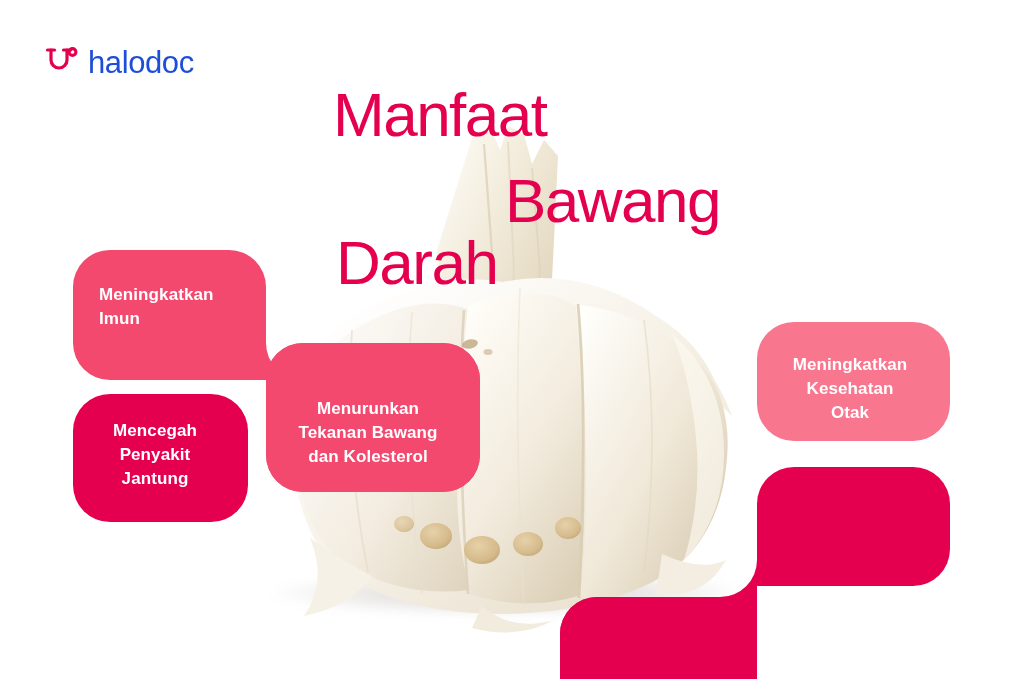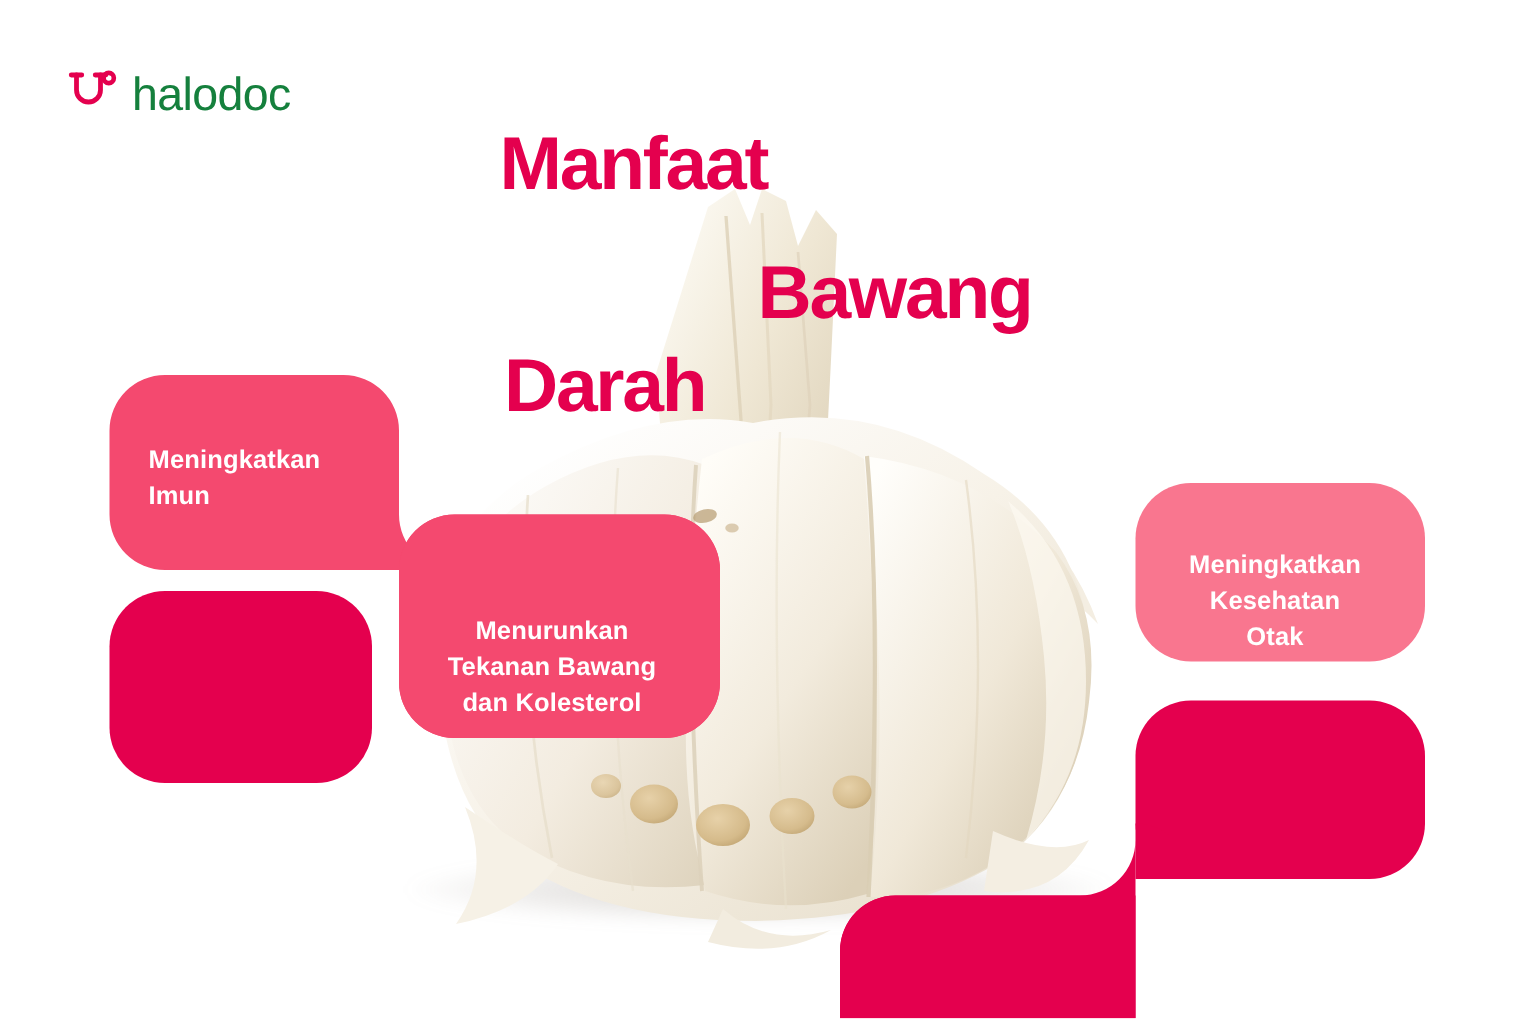--- a/index.html
+++ b/index.html
@@ -27,21 +27,21 @@
     display: flex;
     align-items: center;
     gap: 9px;
     height: 44px;
   }
   #logo-mark { display: block; width: 34px; height: 34px; }
   #logo-word {
     font-size: 31px;
     font-weight: 400;
     letter-spacing: -0.4px;
-    color: #15803d;
+    color: #1d4ed8;
     line-height: 1;
     white-space: nowrap;
   }
 
   
   #garlic-wrap {
     position: absolute;
     left: 232px;
     top: 120px;
     width: 540px;
@@ -58,42 +58,41 @@
                 rgba(120,110,100,0.14) 45%,
                 rgba(255,255,255,0) 72%);
     filter: blur(5px);
   }
   #garlic-svg { position: absolute; left: 0; top: 0; width: 540px; height: 520px; }
 
   
   .title-line {
     position: absolute;
     color: #E4004E;
-    font-weight: 700;
-    font-size: 50px;
+    font-weight: 400;
+    font-size: 62px;
     line-height: 1;
     letter-spacing: -1.5px;
     white-space: nowrap;
   }
   #title-l1 { left: 333px; top: 84px; }
   #title-l2 { left: 505px; top: 170px; }
   #title-l3 { left: 336px; top: 232px; }
 
   
   .ribbon-svg { position: absolute; left: 0; top: 0; width: 1024px; height: 679px; pointer-events: none; }
 
   .badge-label {
     position: absolute;
     color: #ffffff;
     font-weight: 700;
     font-size: 17px;
     line-height: 1.42;
     letter-spacing: 0.1px;
     white-space: pre-line;
-    margin-top: 12px;
   }
   .badge-label.center { text-align: center; }
   .badge-label.left { text-align: left; }
 
   #lbl-imun        { left: 99px;  top: 283px; width: 180px; }
   #lbl-jantung     { left: 79px;  top: 419px; width: 152px; }
   #lbl-tekanan     { left: 275px; top: 397px; width: 186px; }
   #lbl-otak        { left: 768px; top: 353px; width: 164px; }
   #lbl-luka        { left: 768px; top: 498px; width: 164px; }
 </style>
@@ -209,20 +208,23 @@
     <path d="M757 549 V586 H794 a37 37 0 0 0 -37 -37 Z" fill="#E4004E"></path>
 
     <path d="M757 549 V679 H560 V634 a37 37 0 0 1 37 -37 H720
              a37 37 0 0 0 37 -37 Z" fill="#E4004E"></path>
     <path d="M597 597 H757 V679 H560 V634 a37 37 0 0 1 37 -37 Z" fill="#E4004E"></path>
   </svg>
 
   <div class="badge-label left" id="lbl-imun">Meningkatkan
 Imun</div>
 
+  <div class="badge-label center" id="lbl-jantung">Mencegah
+Penyakit
+Jantung</div>
 
   <div class="badge-label center" id="lbl-tekanan">Menurunkan
 Tekanan Bawang
 dan Kolesterol</div>
 
   <div class="badge-label center" id="lbl-otak">Meningkatkan
 Kesehatan
 Otak</div>
 
 

